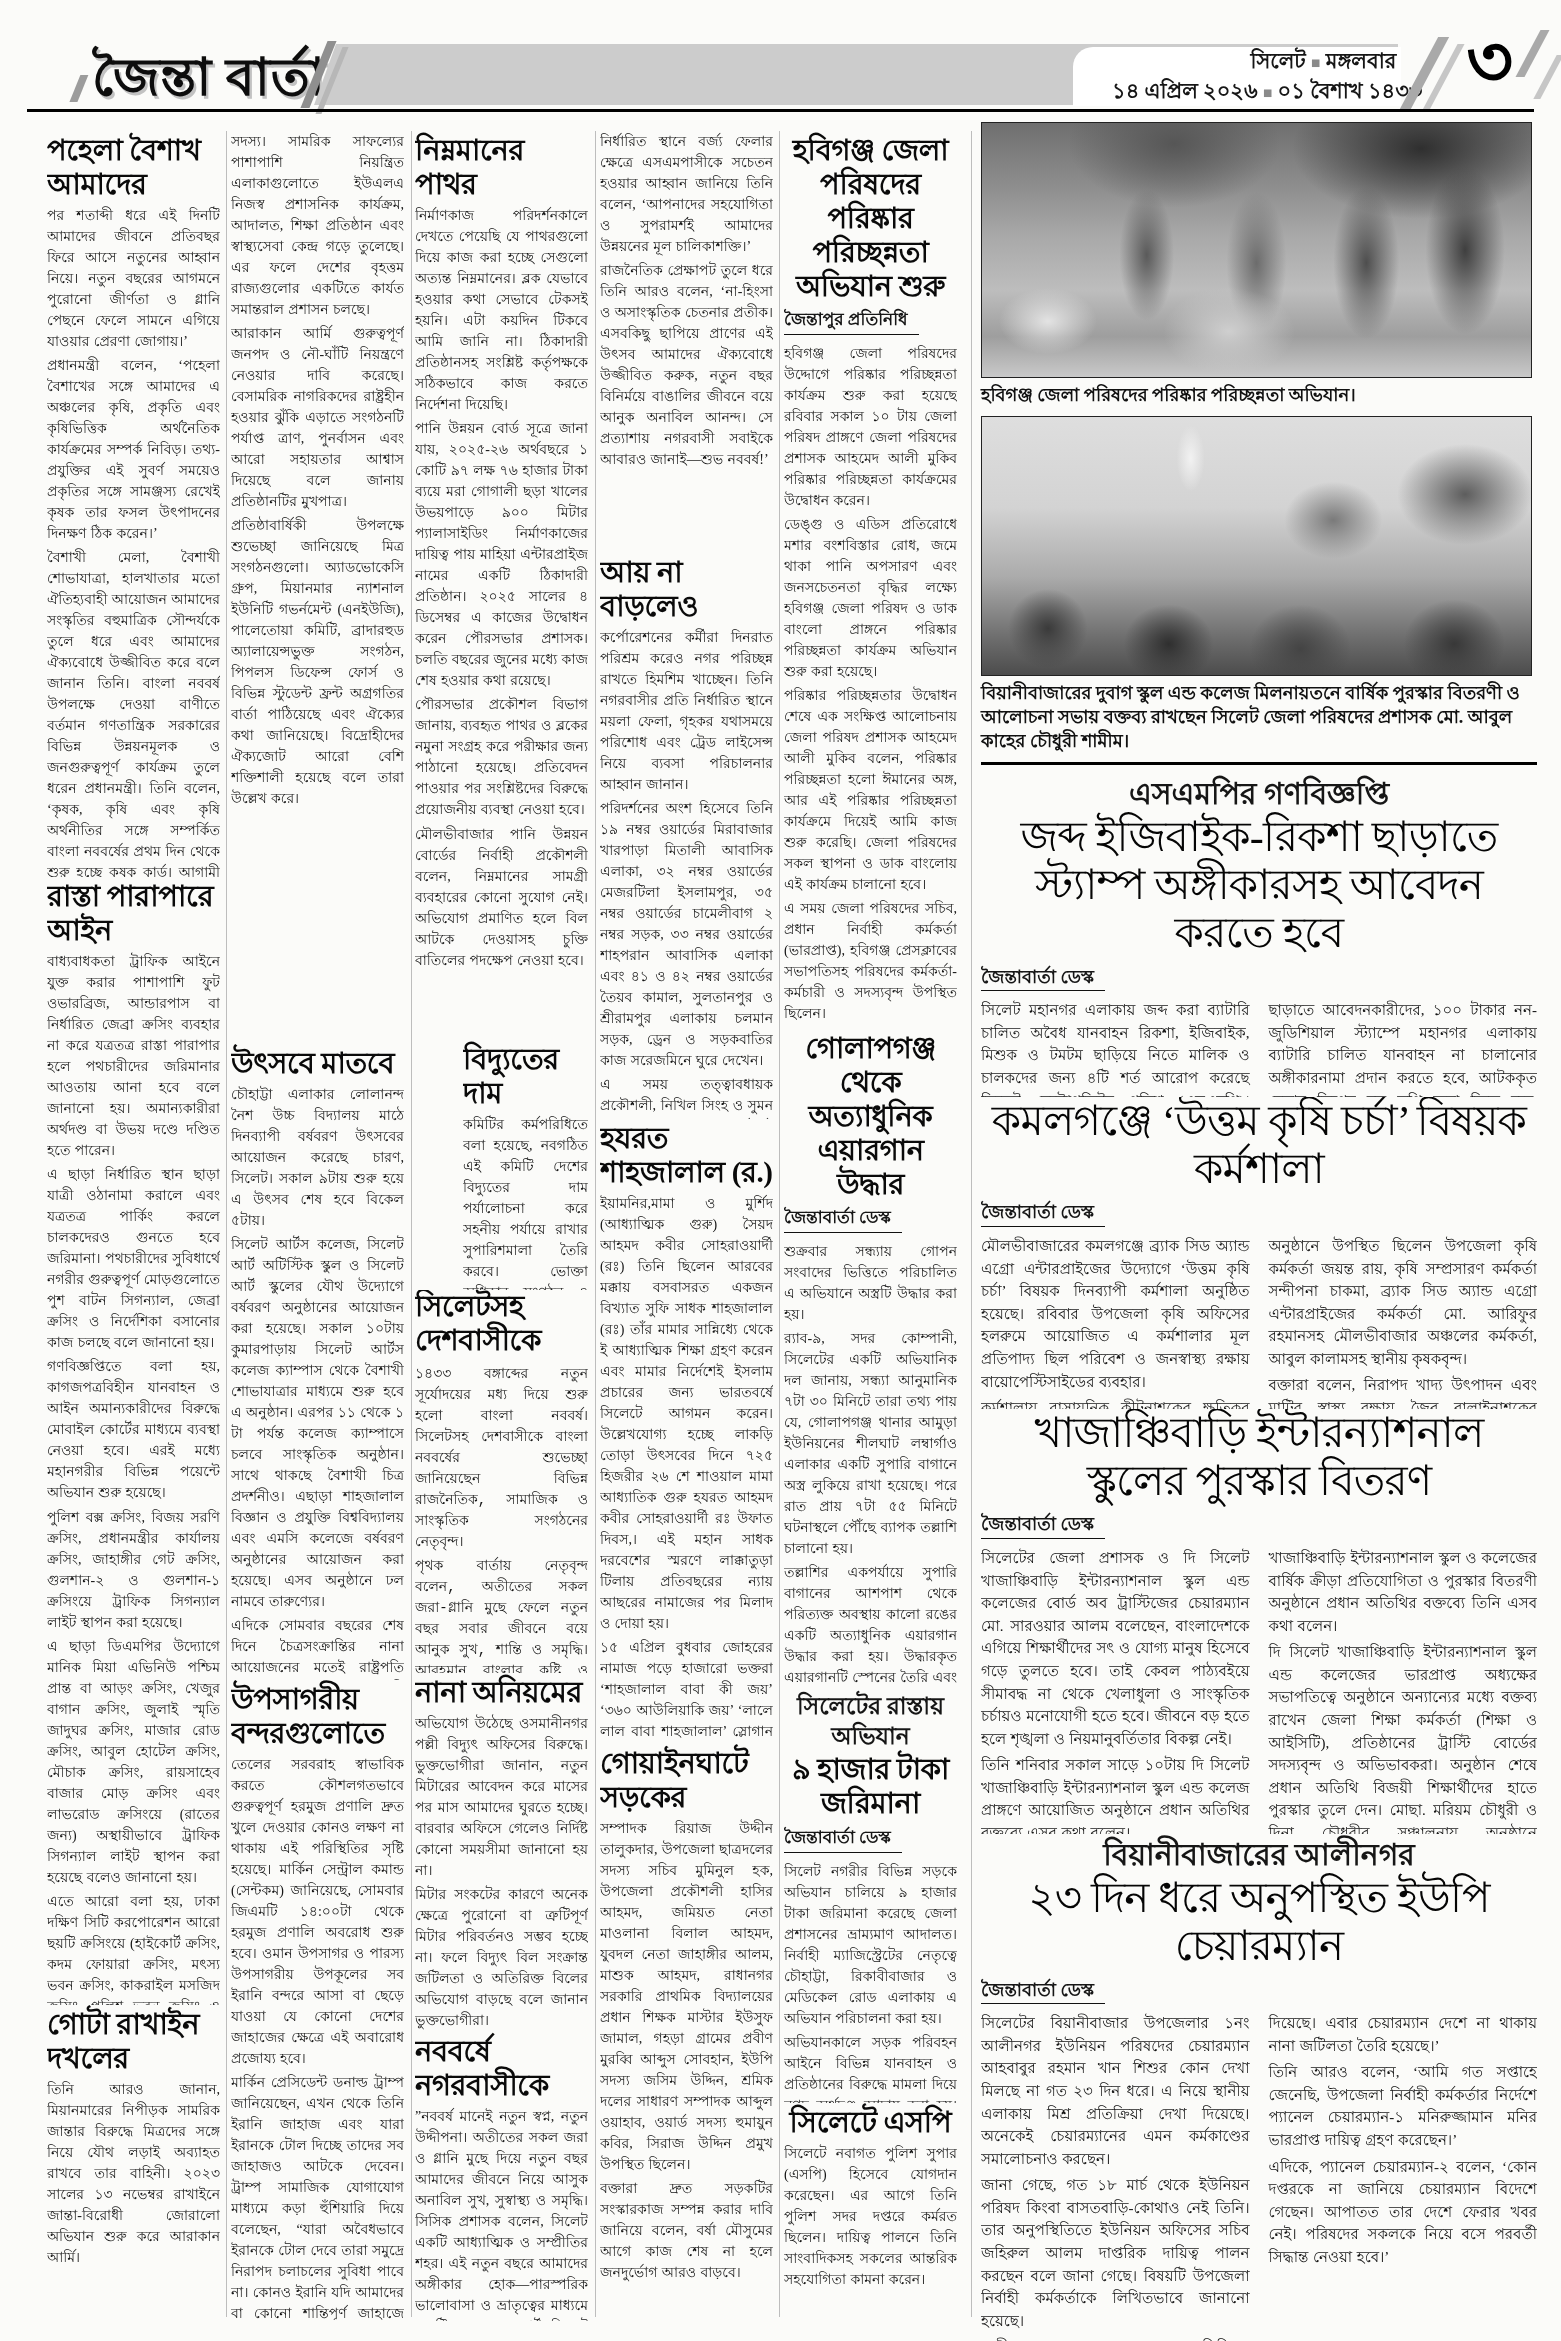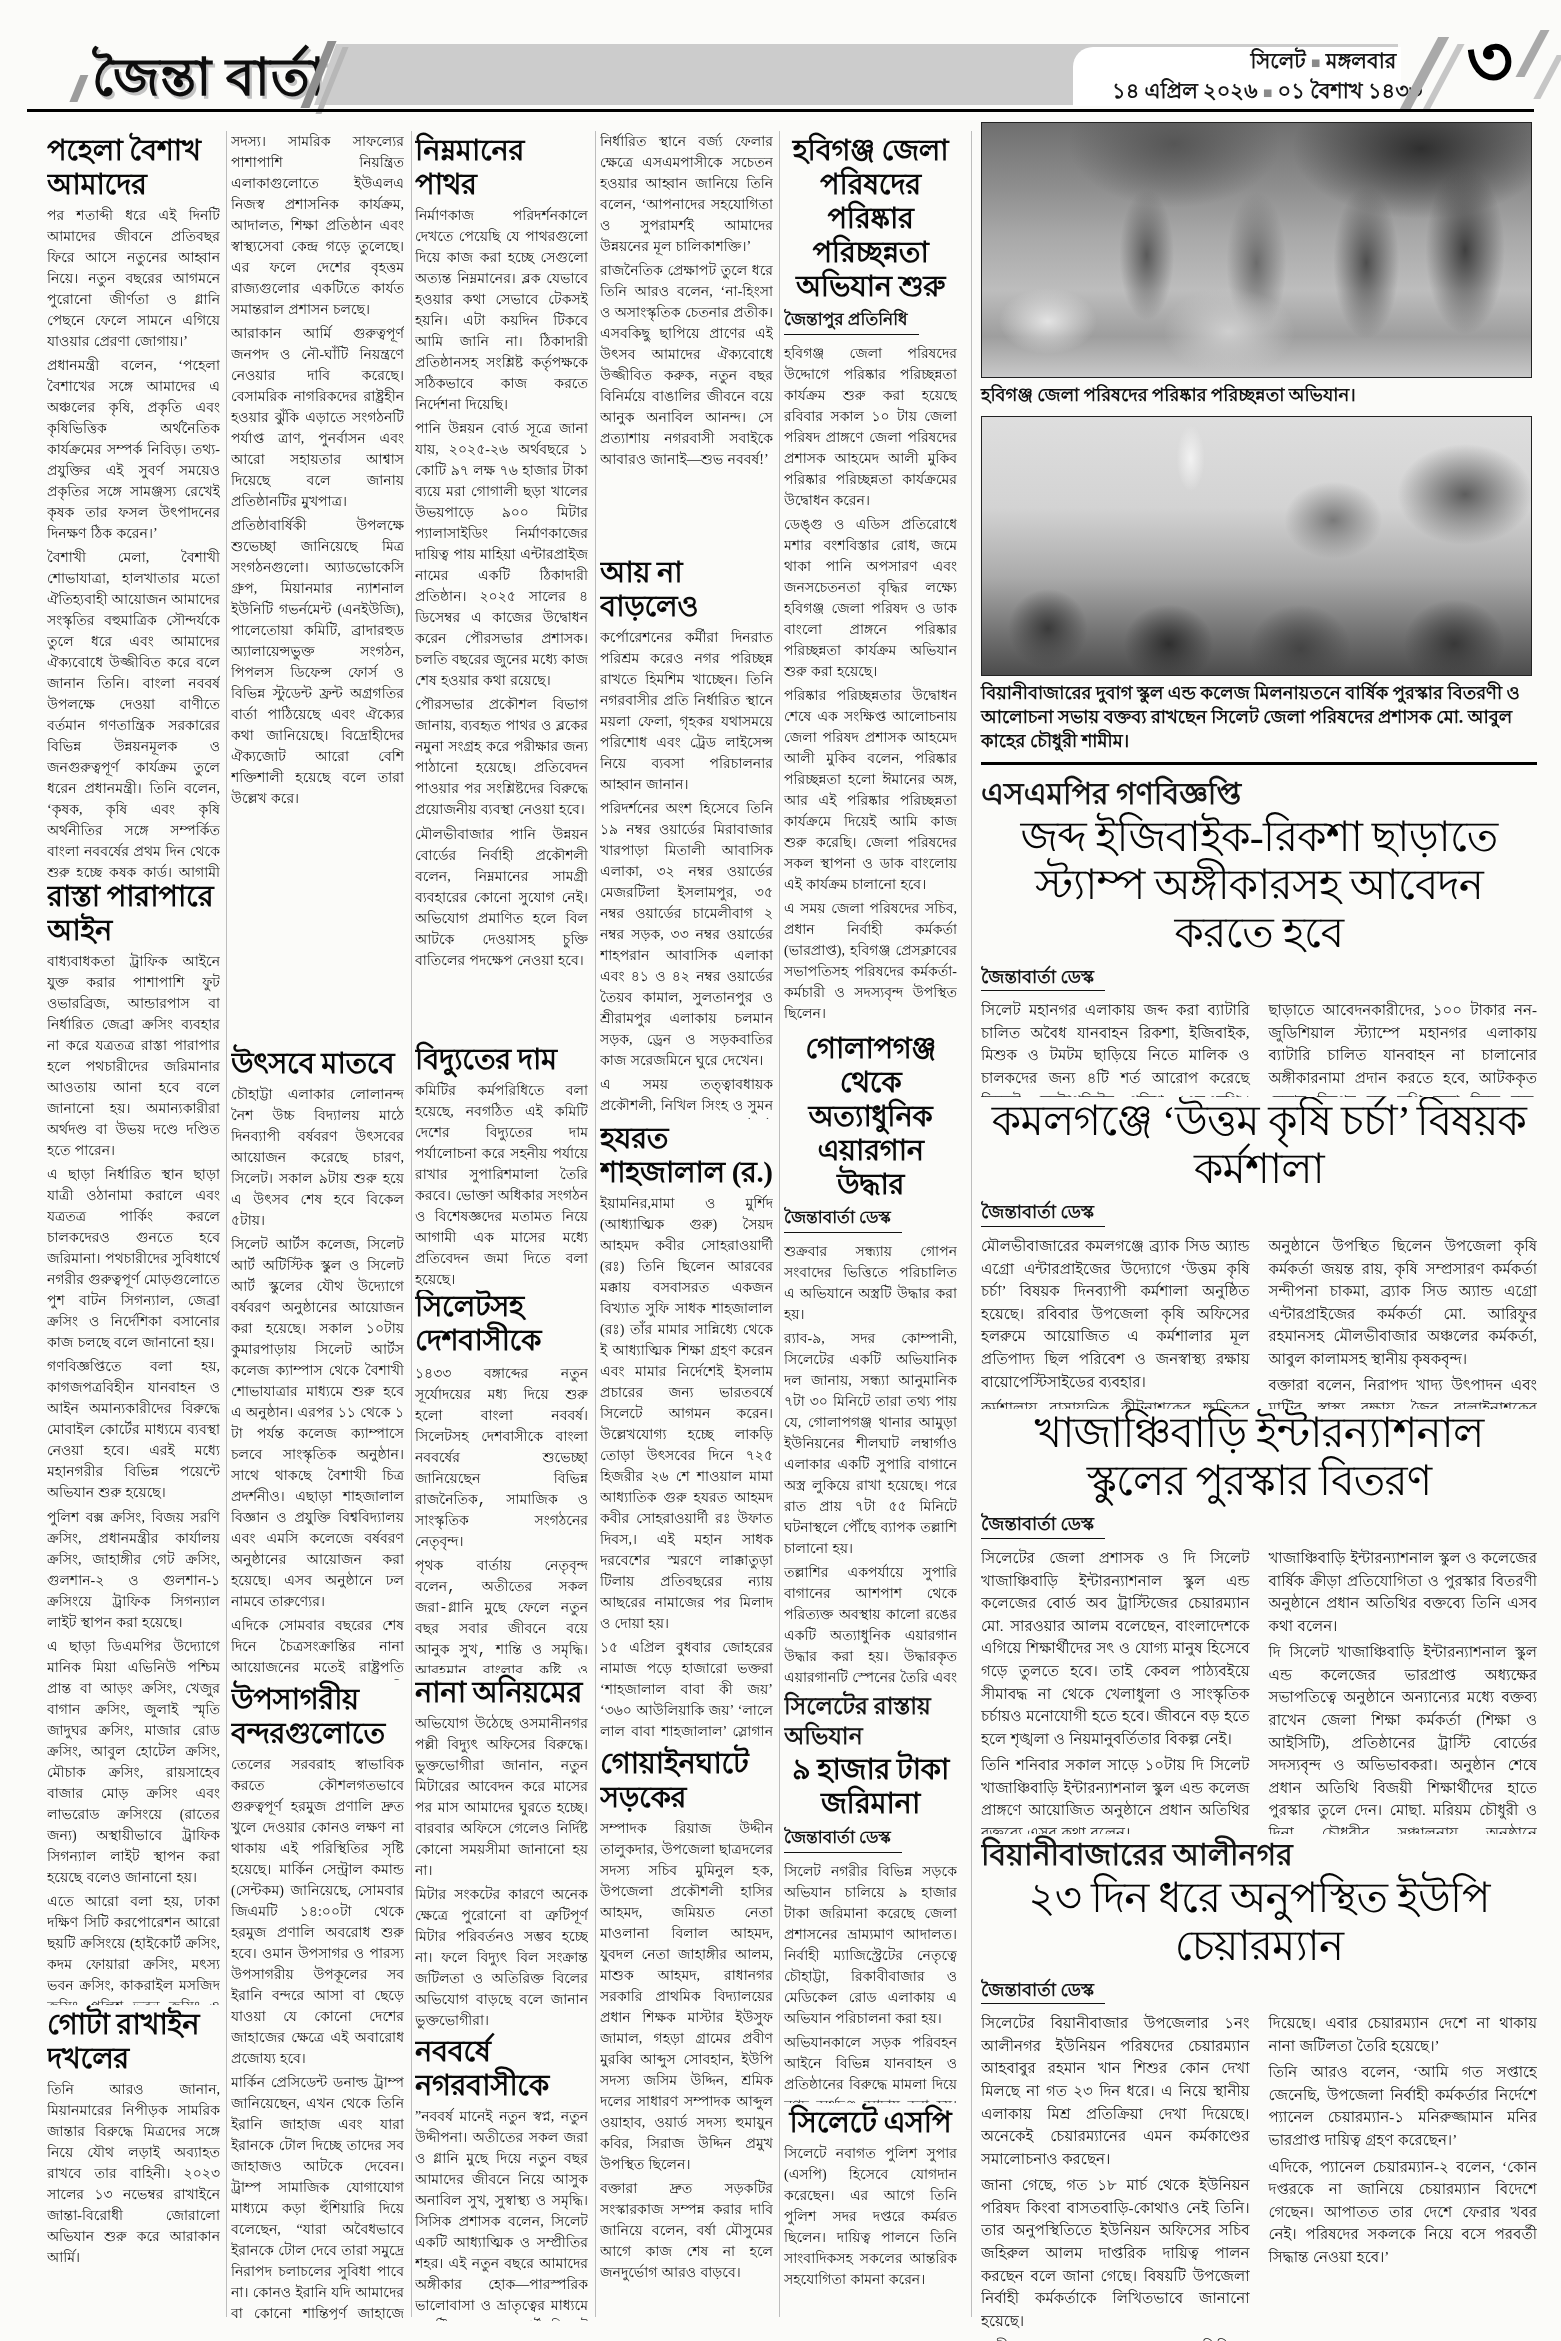--- a/index.html
+++ b/index.html
@@ -35,21 +35,21 @@
   }
   
   .vrule{position:absolute;top:131px;height:2186px;width:0.8px;background:#bdbdbd;}
   .col{position:absolute;top:131px;width:173px;}
   .article{overflow:hidden;position:relative;}
   .article h2{
     margin:1.6px 0 4.7px;font-size:29px;line-height:34px;font-weight:700;color:#0a0a0a;
     letter-spacing:-0.4px;
   }
   .article h2.center{text-align:center;}
-  .kicker{font-weight:700;font-size:23.4px;line-height:30px;margin:1.6px 0 1.6px;}
+  .kicker{font-weight:700;text-align:center;font-size:23.4px;line-height:30px;margin:1.6px 0 1.6px;}
   .byline{
     display:inline-block;font-weight:700;font-size:17px;line-height:20px;
     border-bottom:1.6px solid #111;padding:1.6px 11px 3.9px 0;margin:1.6px 0 7.8px;
   }
   .article p{
     margin:0 0 3.1px;font-size:14px;line-height:21px;text-align:justify;text-justify:inter-word;
     word-spacing:0.8px;
   }
   
   .rightzone{position:absolute;left:981px;top:122px;width:556px;}
@@ -174,21 +174,21 @@
       </section>
     </div>
     <div class="col" style="left: 415px; top: 131px; width: 173px;">
       <section class="article" style="height: 909px;">
         <h2>নিম্নমানের পাথর</h2>
         <p>নির্মাণকাজ পরিদর্শনকালে দেখতে পেয়েছি যে পাথরগুলো দিয়ে কাজ করা হচ্ছে সেগুলো অত্যন্ত নিম্নমানের। ব্লক যেভাবে হওয়ার কথা সেভাবে টেকসই হয়নি। এটা কয়দিন টিকবে আমি জানি না। ঠিকাদারী প্রতিষ্ঠানসহ সংশ্লিষ্ট কর্তৃপক্ষকে সঠিকভাবে কাজ করতে নির্দেশনা দিয়েছি।</p>
         <p>পানি উন্নয়ন বোর্ড সূত্রে জানা যায়, ২০২৫-২৬ অর্থবছরে ১ কোটি ৯৭ লক্ষ ৭৬ হাজার টাকা ব্যয়ে মরা গোগালী ছড়া খালের উভয়পাড়ে ৯০০ মিটার প্যালাসাইডিং নির্মাণকাজের দায়িত্ব পায় মাহিয়া এন্টারপ্রাইজ নামের একটি ঠিকাদারী প্রতিষ্ঠান। ২০২৫ সালের ৪ ডিসেম্বর এ কাজের উদ্বোধন করেন পৌরসভার প্রশাসক। চলতি বছরের জুনের মধ্যে কাজ শেষ হওয়ার কথা রয়েছে।</p>
         <p>পৌরসভার প্রকৌশল বিভাগ জানায়, ব্যবহৃত পাথর ও ব্লকের নমুনা সংগ্রহ করে পরীক্ষার জন্য পাঠানো হয়েছে। প্রতিবেদন পাওয়ার পর সংশ্লিষ্টদের বিরুদ্ধে প্রয়োজনীয় ব্যবস্থা নেওয়া হবে।</p>
         <p>মৌলভীবাজার পানি উন্নয়ন বোর্ডের নির্বাহী প্রকৌশলী বলেন, নিম্নমানের সামগ্রী ব্যবহারের কোনো সুযোগ নেই। অভিযোগ প্রমাণিত হলে বিল আটকে দেওয়াসহ চুক্তি বাতিলের পদক্ষেপ নেওয়া হবে।</p>
       </section>
-      <section class="article" style="height: 250px;">
+      <section class="article" style="height: 250px; margin-left: 48px;">
         <h2>বিদ্যুতের দাম</h2>
         <p>কমিটির কর্মপরিধিতে বলা হয়েছে, নবগঠিত এই কমিটি দেশের বিদ্যুতের দাম পর্যালোচনা করে সহনীয় পর্যায়ে রাখার সুপারিশমালা তৈরি করবে। ভোক্তা অধিকার সংগঠন ও বিশেষজ্ঞদের মতামত নিয়ে আগামী এক মাসের মধ্যে প্রতিবেদন জমা দিতে বলা হয়েছে।</p>
       </section>
       <section class="article" style="height: 383px; font-family: Liberation Mono, monospace;">
         <h2>সিলেটসহ দেশবাসীকে</h2>
         <p>১৪৩৩ বঙ্গাব্দের নতুন সূর্যোদয়ের মধ্য দিয়ে শুরু হলো বাংলা নববর্ষ। সিলেটসহ দেশবাসীকে বাংলা নববর্ষের শুভেচ্ছা জানিয়েছেন বিভিন্ন রাজনৈতিক, সামাজিক ও সাংস্কৃতিক সংগঠনের নেতৃবৃন্দ।</p>
         <p>পৃথক বার্তায় নেতৃবৃন্দ বলেন, অতীতের সকল জরা-গ্লানি মুছে ফেলে নতুন বছর সবার জীবনে বয়ে আনুক সুখ, শান্তি ও সমৃদ্ধি। আবহমান বাংলার কৃষ্টি ও সংস্কৃতির চর্চায় নতুন প্রজন্মকে এগিয়ে আসারও আহ্বান জানান তারা।</p>
       </section>
       <section class="article" style="height: 359px;">
         <h2>নানা অনিয়মের</h2>

